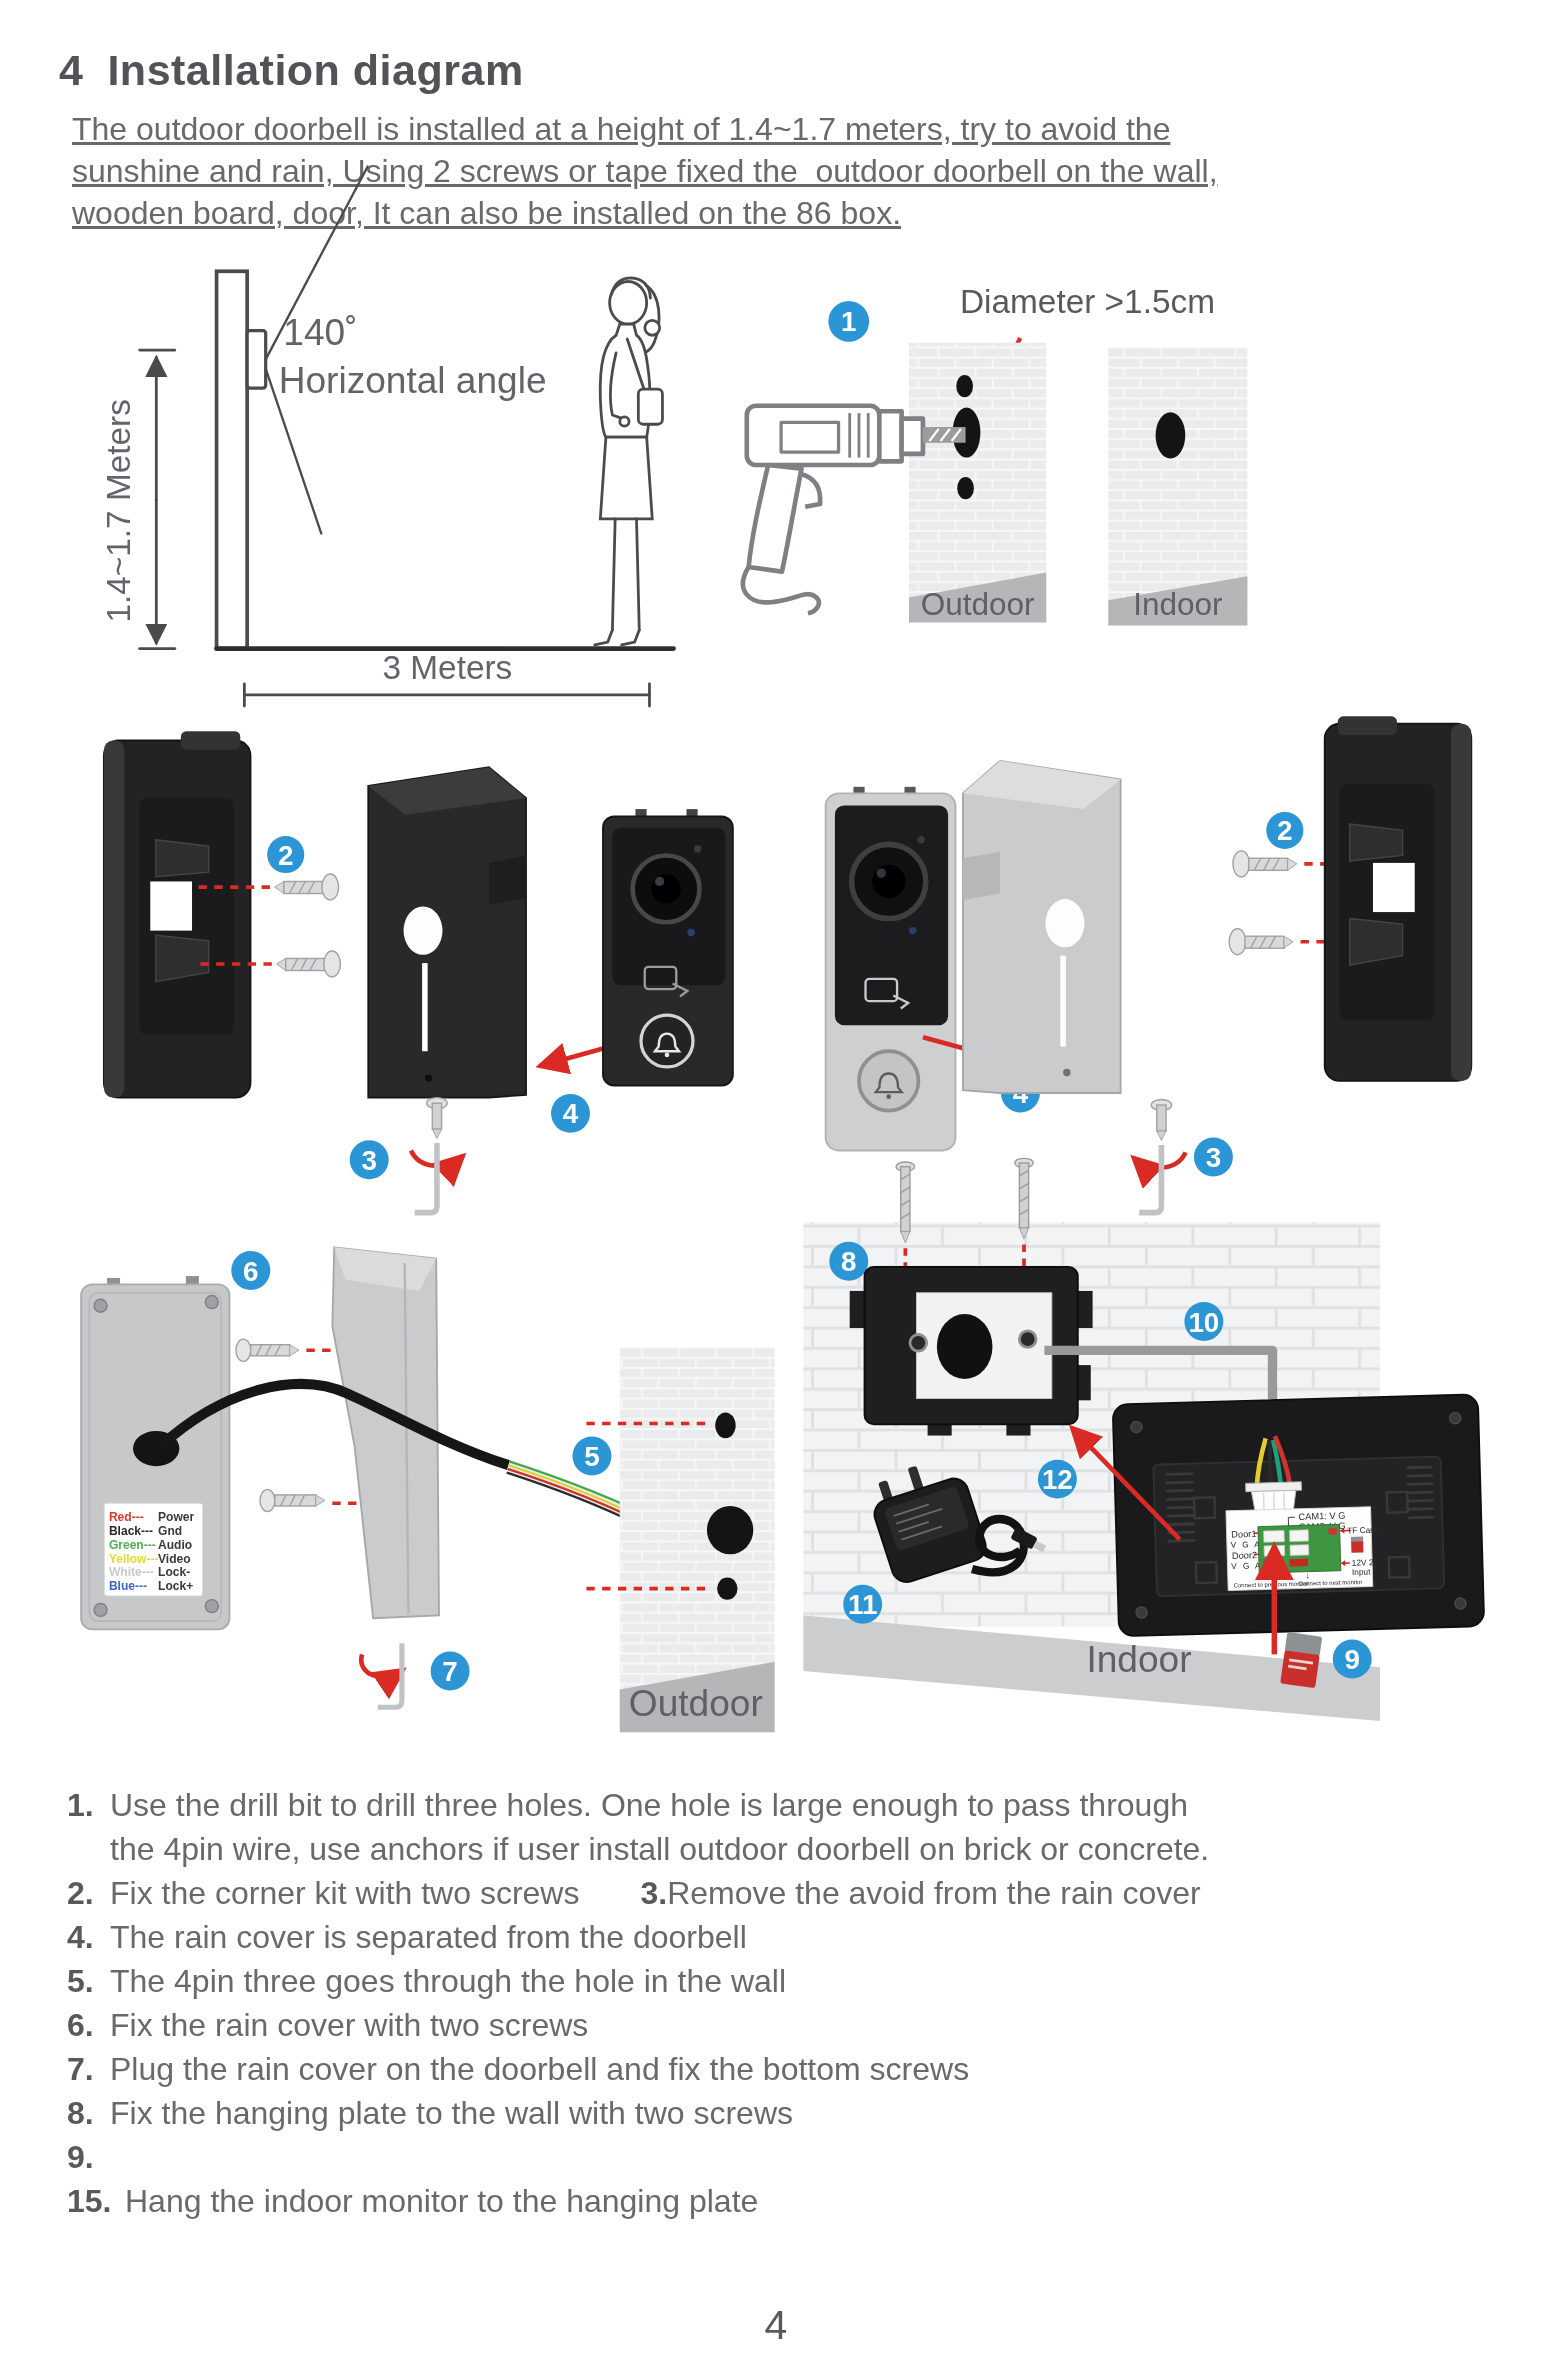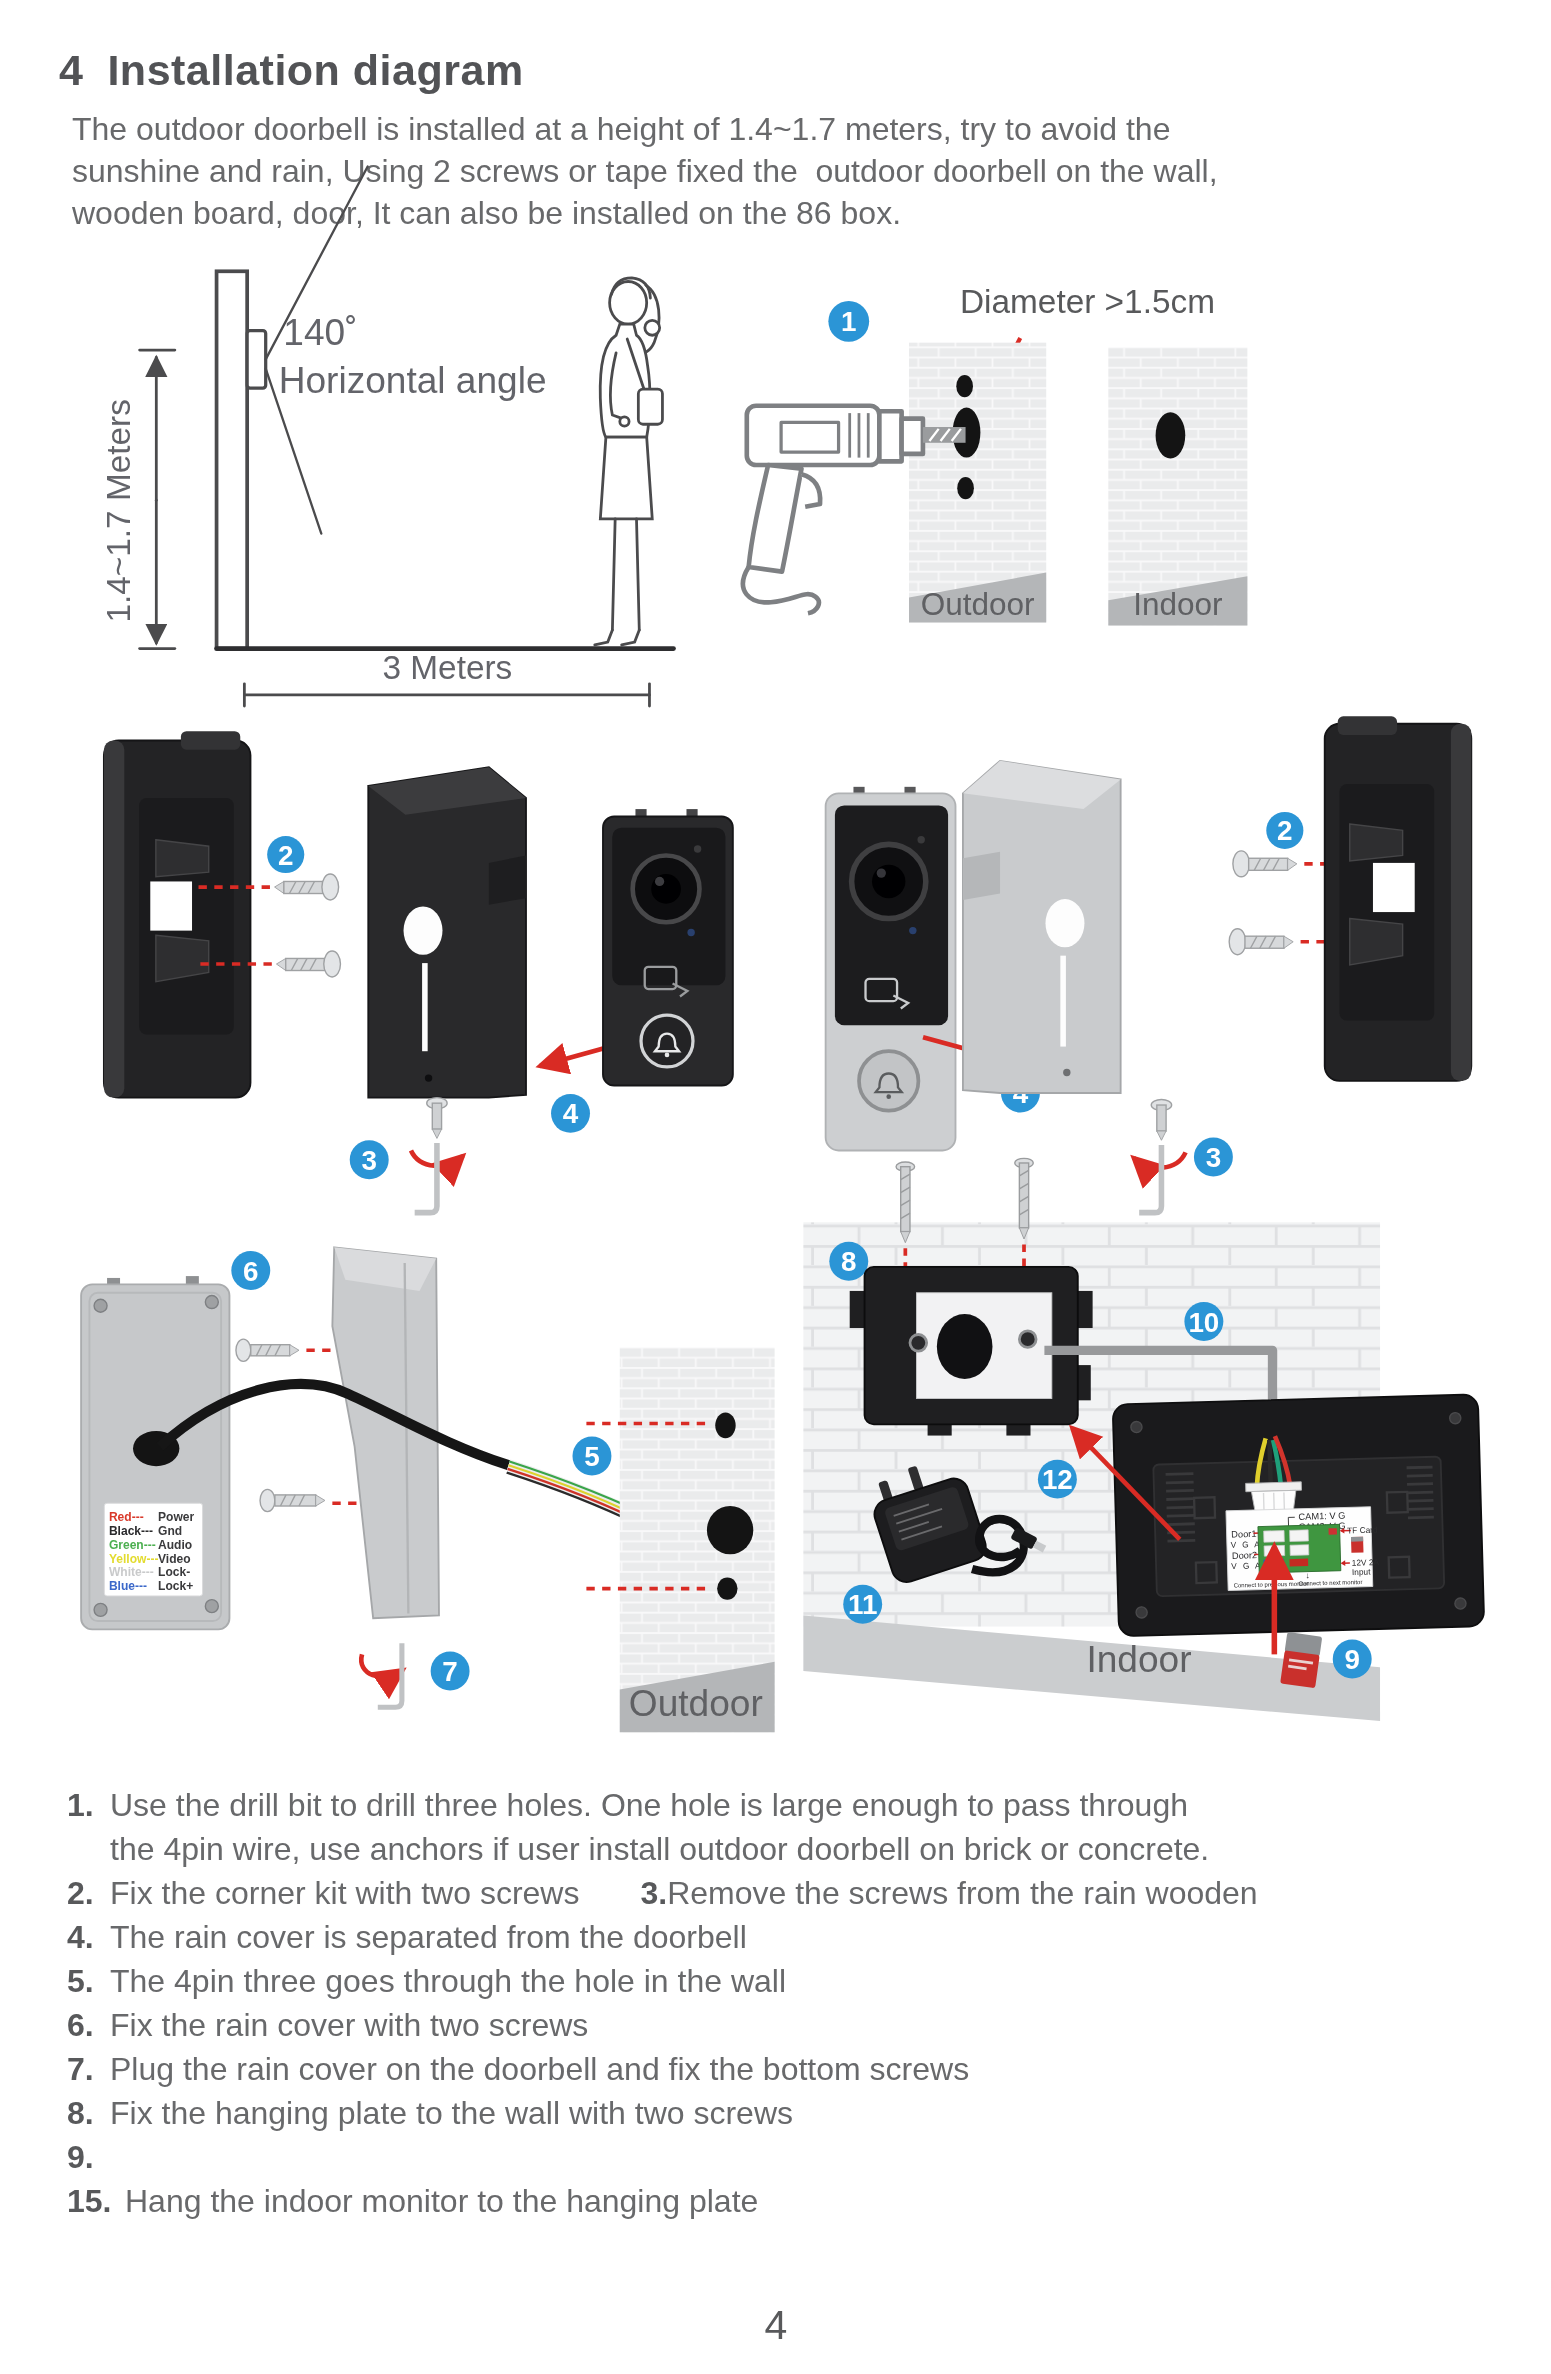--- a/index.html
+++ b/index.html
@@ -1,21 +1,21 @@
 <!DOCTYPE html>
 <html style="font-size:15px"><head>
 <meta charset="utf-8">
 <style>
   html,body{margin:0;padding:0;background:#fff;}
   .page{position:relative;width:1552px;height:2375px;background:#ffffff;
         font-family:"Liberation Sans",sans-serif;overflow:hidden;}
   .title{position:absolute;left:59px;top:46px;font-size:43px;font-weight:700;
          color:#525356;display:flex;gap:24px;letter-spacing:0.5px;}
   .intro{position:absolute;left:72px;top:108px;font-size:32px;line-height:42px;color:#68696b;}
-  .intro div{white-space:pre;}
+  .intro div{white-space:pre;text-decoration:underline;}
   svg{position:absolute;left:0;display:block;}
   #svg-row1{top:148px;}
   #svg-row2{top:705px;}
   #svg-row3{top:1150px;}
   svg text{font-family:"Liberation Sans",sans-serif;}
   .badge-circle{fill:#2B95D6;}
   .badge-num{fill:#ffffff;font-size:30px;font-weight:700;text-anchor:middle;}
   .dia-label{fill:#63646a;font-size:40px;}
   .dim-label{fill:#63646a;font-size:36px;}
   .wall-label{fill:#5f6063;font-size:34px;}
@@ -559,21 +559,21 @@
     </div>
     <div class="irow">
       <span class="inum"></span>
       <span>the 4pin wire, use anchors if user install outdoor doorbell on brick or concrete.</span>
     </div>
     <div class="irow">
       <span class="inum">2.</span>
       <span>Fix the corner kit with two screws</span>
       <span class="seg2">
         <span class="inum">3.</span>
-        <span>Remove the screws from the rain wooden</span>
+        <span>Remove the avoid from the rain cover</span>
       </span>
     </div>
     <div class="irow">
       <span class="inum">4.</span>
       <span>The rain cover is separated from the doorbell</span>
     </div>
     <div class="irow">
       <span class="inum">5.</span>
       <span>The 4pin three goes through the hole in the wall</span>
     </div>

